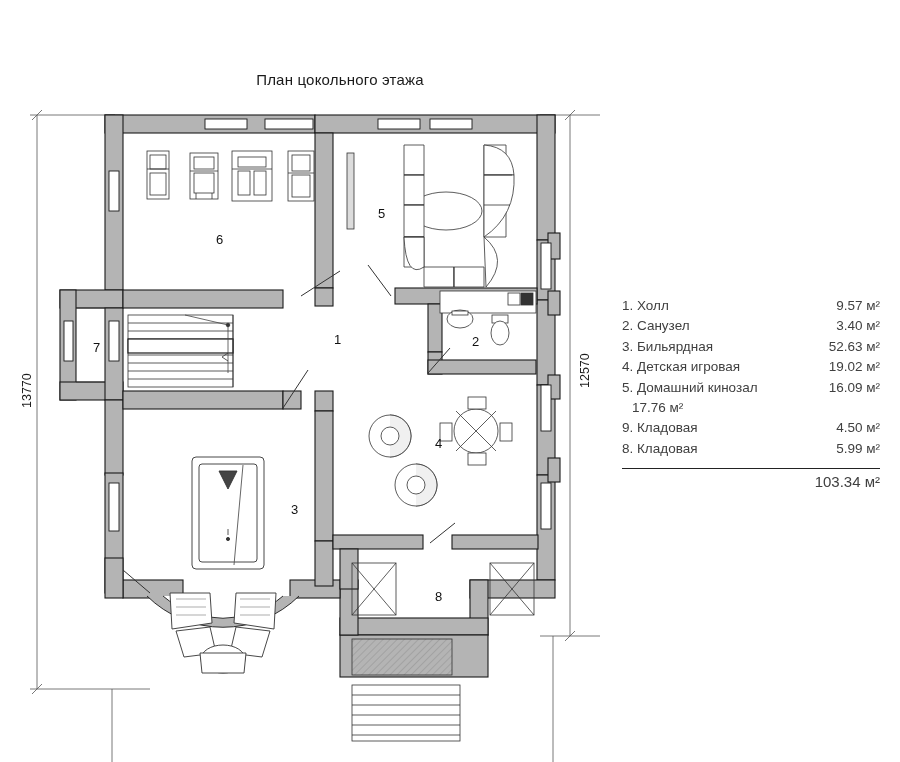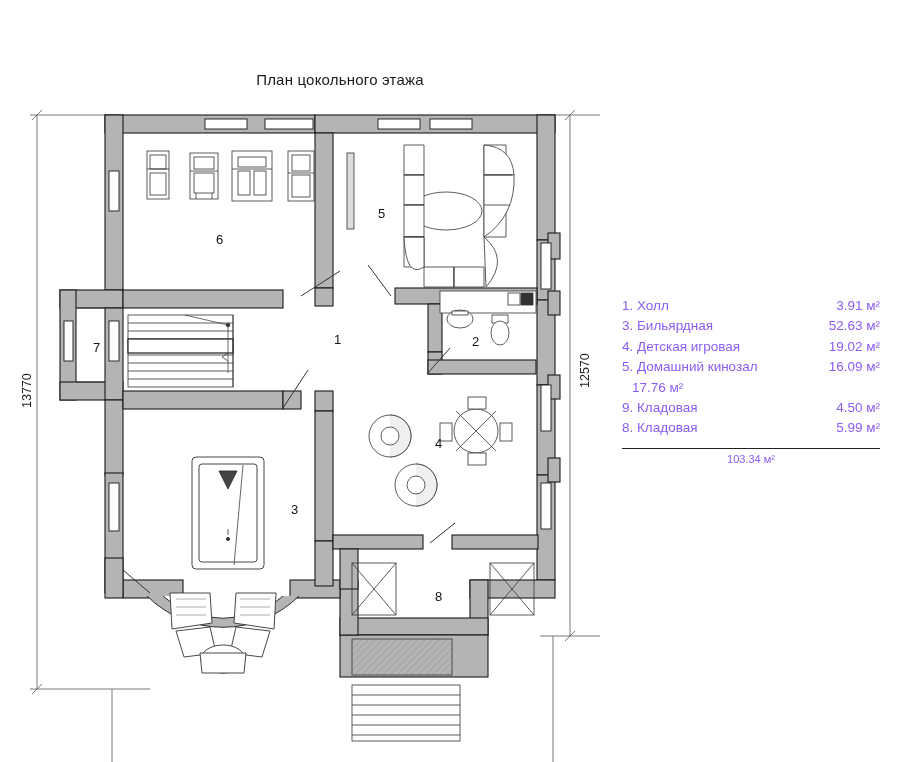--- a/index.html
+++ b/index.html
@@ -32,39 +32,39 @@
     color: #1a1a1a;
     letter-spacing: 0.2px;
   }
   
   #legend {
     position: absolute;
     left: 622px;
     top: 243px;
     width: 258px;
     font-size: 13.5px;
-    color: #8b5cf6;
+    color: #404040;
   }
   .legend-row {
     display: flex;
     justify-content: space-between;
     align-items: baseline;
     height: 20.4px;
     line-height: 20.4px;
     white-space: nowrap;
   }
   .legend-label { text-align: left; }
   .legend-area { text-align: right; padding-left: 10px; }
   #legend-total-wrap {
     margin-top: 9px;
     border-top: 1px solid #222;
     padding-top: 4px;
     display: flex;
-    justify-content: center;
-    font-size: 11px;
+    justify-content: flex-end;
+    font-size: 15px;
   }
   
   .dim-text {
     position: absolute;
     font-size: 12.5px;
     color: #1a1a1a;
   }
   #dim-left-text {
     left: 20px;
     top: 355px;
@@ -385,21 +385,25 @@
   <div class="room-num" style="left:93px; top:287px;">7</div>
   <div class="room-num" style="left:435px; top:536px;">8</div>
 
   <div class="dim-text" id="dim-left-text">13770</div>
   <div class="dim-text" id="dim-right-text">12570</div>
   <div class="dim-text" id="dim-bottom-text">10660</div>
 
   <div id="legend">
     <div class="legend-row">
       <span class="legend-label">1. Холл</span>
-      <span class="legend-area">3.91 м²</span>
+      <span class="legend-area">9.57 м²</span>
+    </div>
+    <div class="legend-row">
+      <span class="legend-label">2. Санузел</span>
+      <span class="legend-area">3.40 м²</span>
     </div>
     <div class="legend-row">
       <span class="legend-label">3. Бильярдная</span>
       <span class="legend-area">52.63 м²</span>
     </div>
     <div class="legend-row">
       <span class="legend-label">4. Детская игровая</span>
       <span class="legend-area">19.02 м²</span>
     </div>
     <div class="legend-row">

